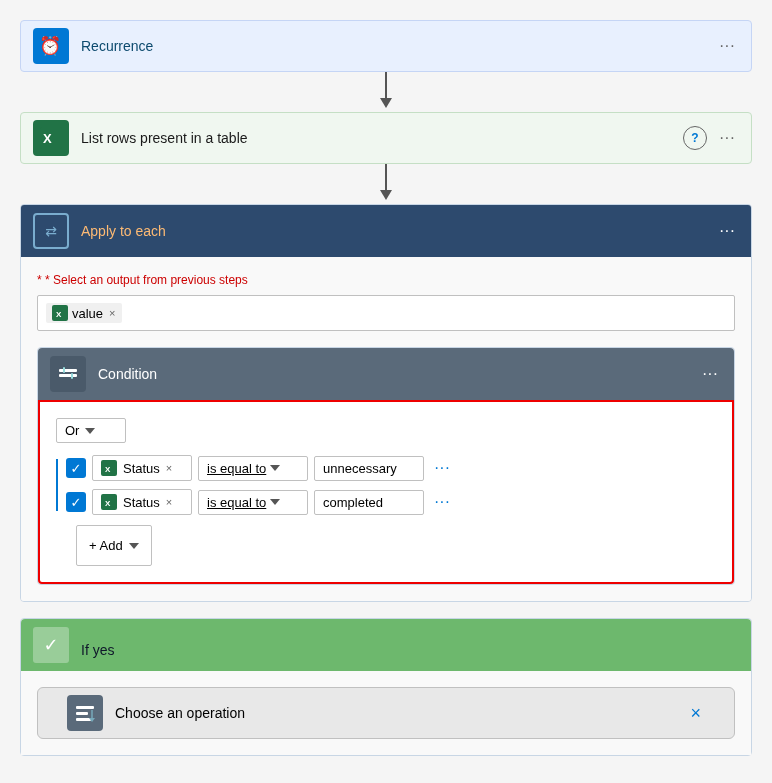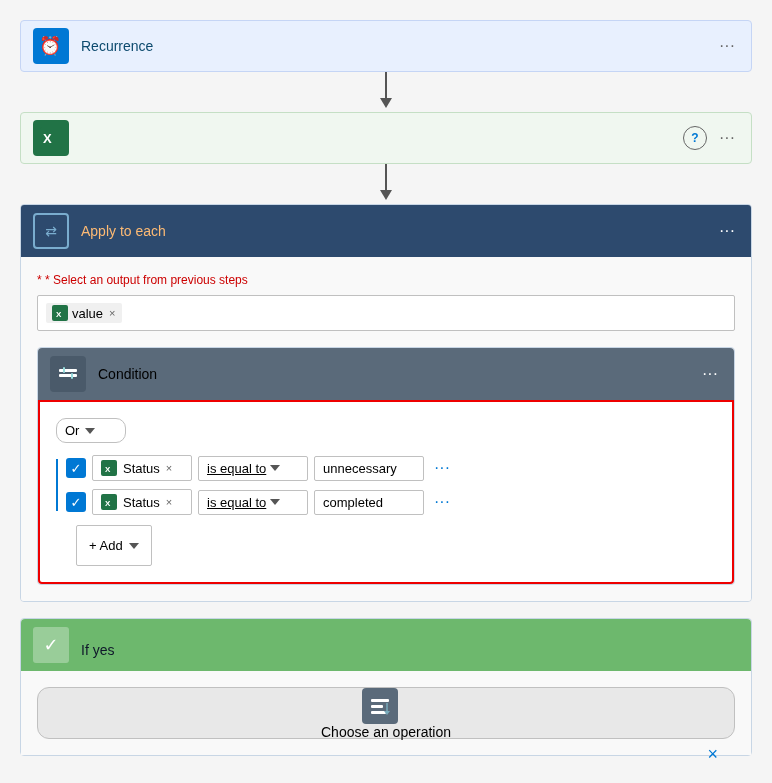--- a/index.html
+++ b/index.html
@@ -191,21 +191,21 @@
       padding: 16px;
       border: 2px solid #e00;
       border-radius: 0 0 4px 4px;
     }
 
     
     .or-select {
       display: flex;
       align-items: center;
       border: 1px solid #c0c0c0;
-      border-radius: 10px;
+      border-radius: 2px;
       padding: 4px 8px;
       background: #fff;
       cursor: pointer;
       font-size: 13px;
       gap: 6px;
       width: 70px;
       margin-bottom: 12px;
     }
 
     .checkbox-blue {
@@ -319,27 +319,26 @@
     }
     .if-yes-header .card-title { color: #fff; }
     .if-yes-body {
       background: #f9f9f9;
       padding: 16px;
     }
 
     
     .choose-op-card {
       border: 1px solid #c0c0c0;
-      border-radius: 12px;
+      border-radius: 6px;
       background: #e8e8e8;
       display: flex;
       align-items: center;
-      padding: 0 12px;
+      padding: 0 29px;
       height: 52px;
-      flex-direction: column;
     }
     .choose-op-icon {
       width: 36px;
       height: 36px;
       background: #5a6a7a;
       border-radius: 4px;
       display: flex;
       align-items: center;
       justify-content: center;
       color: #fff;
@@ -385,20 +384,21 @@
     </svg>
   </div>
 
   <div class="flow-card excel">
     <div class="card-icon green-bg">
       <svg class="excel-icon-svg" viewBox="0 0 22 22" fill="none">
         <rect width="22" height="22" rx="2" fill="#217346"></rect>
         <text x="3" y="16" font-size="13" font-weight="bold" fill="#fff" font-family="sans-serif">X</text>
       </svg>
     </div>
+    <span class="card-title">List rows present in a table</span>
     <div class="card-actions">
       <button class="btn-help">?</button>
       <button class="btn-dots">···</button>
     </div>
   </div>
 
   <div class="flow-arrow">
     <svg class="arrow-svg" viewBox="0 0 20 40" fill="none">
       <line x1="10" y1="0" x2="10" y2="30" stroke="#555" stroke-width="2"></line>
       <polygon points="4,26 16,26 10,36" fill="#555"></polygon>
@@ -435,21 +435,21 @@
       <div class="condition-container">
         <div class="condition-header">
           <div class="card-icon" style="background:#4a5a6a;border:none;width:36px;height:36px;">
             <svg width="22" height="22" viewBox="0 0 22 22" fill="none">
               <rect x="2" y="6" width="18" height="3" fill="#fff" rx="1"></rect>
               <rect x="2" y="11" width="18" height="3" fill="#fff" rx="1"></rect>
               <rect x="6" y="4" width="2" height="6" fill="#9dd" rx="1"></rect>
               <rect x="14" y="10" width="2" height="6" fill="#9dd" rx="1"></rect>
             </svg>
           </div>
-          <span class="card-title" style="color:#000000;">Condition</span>
+          <span class="card-title" style="color:#ffffff;">Condition</span>
           <div class="card-actions">
             <button class="btn-dots white">···</button>
           </div>
         </div>
         <div class="condition-body">
 
           <div class="or-select">
             <span>Or</span>
             <span class="chevron-down"></span>
           </div>

